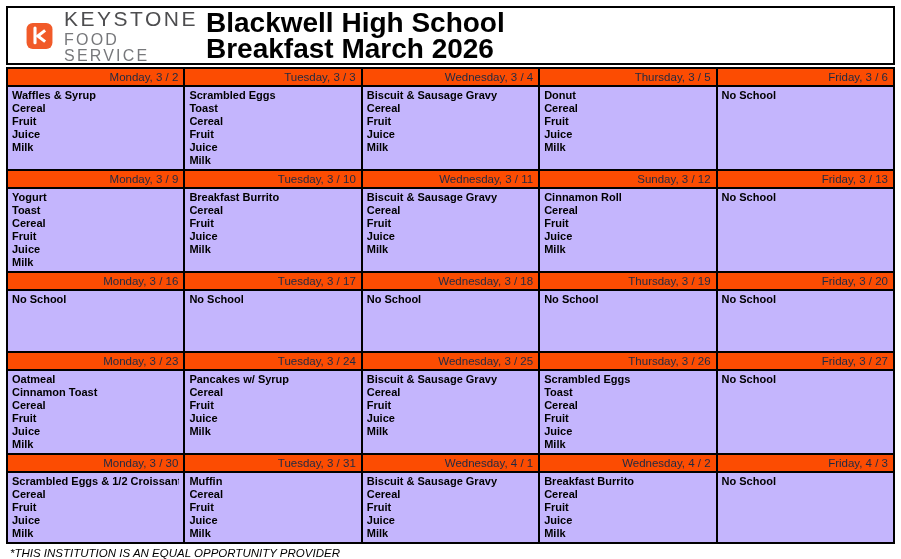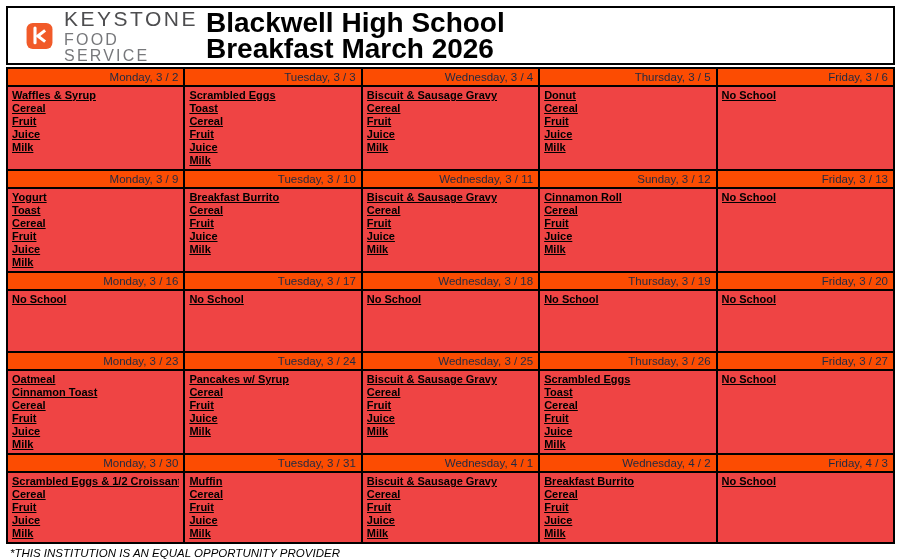--- a/index.html
+++ b/index.html
@@ -56,24 +56,23 @@
     background:var(--band-orange);
     color:var(--day-text);
     font-size:11.5px;
     font-weight:normal;
     text-align:right;
     padding:2px 5px 2px 2px;
     height:14px;
   }
   table.menu td{
     vertical-align:top;
-    background:#ef4444;
+    background:#c4b5fd;
     padding:2px 4px;
     height:74px;
-    text-decoration:underline;
   }
   tbody tr:nth-child(6) td, tbody tr:nth-child(10) td{height:62px;}
   .menu-item{
     font-size:11px;
     font-weight:bold;
     line-height:13px;
     white-space:nowrap;
     overflow:hidden;
   }
 

